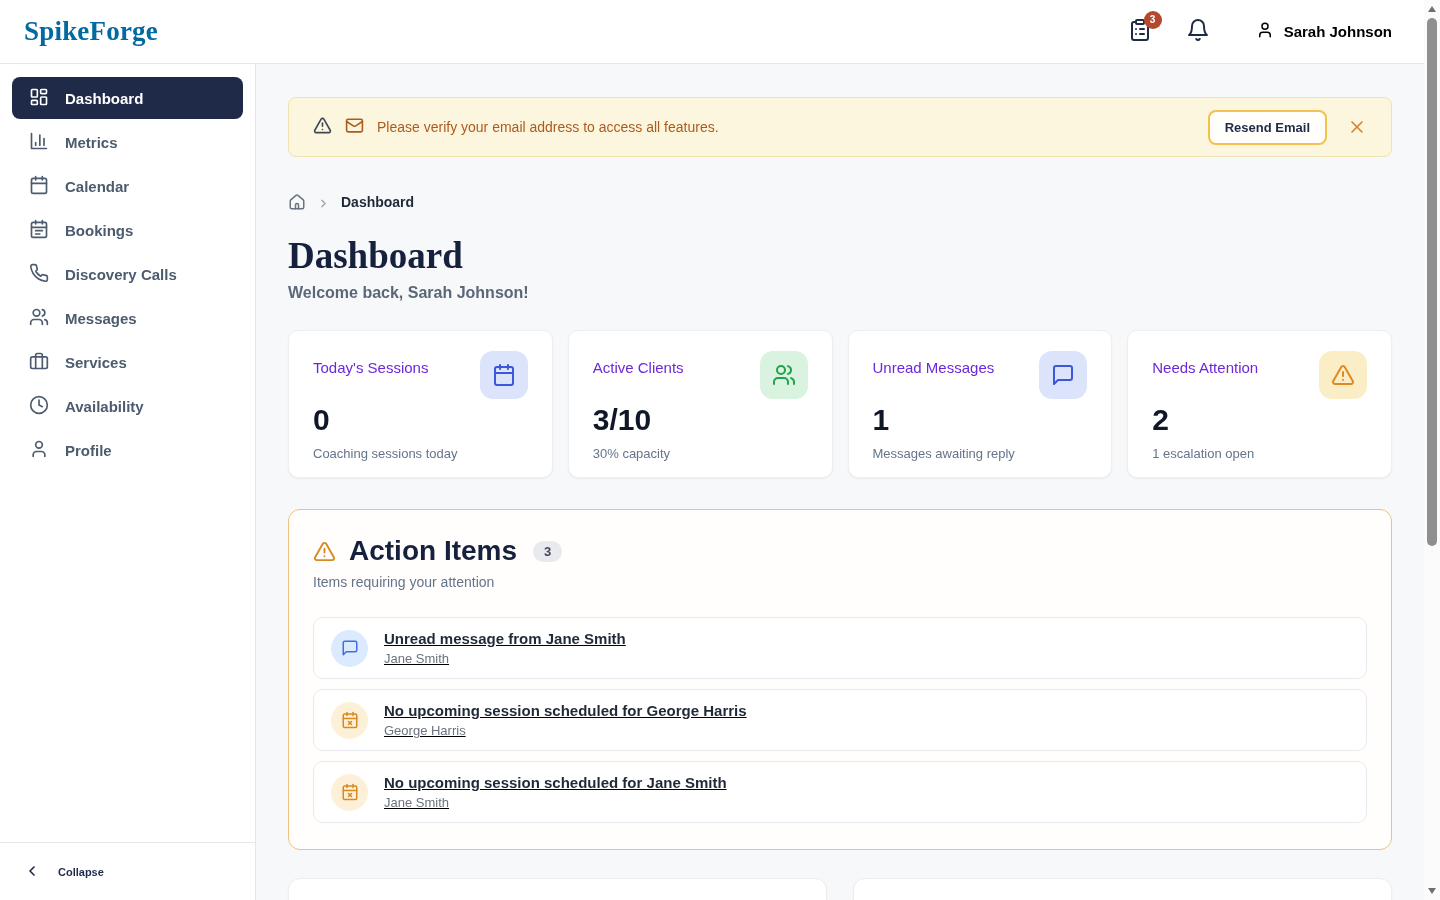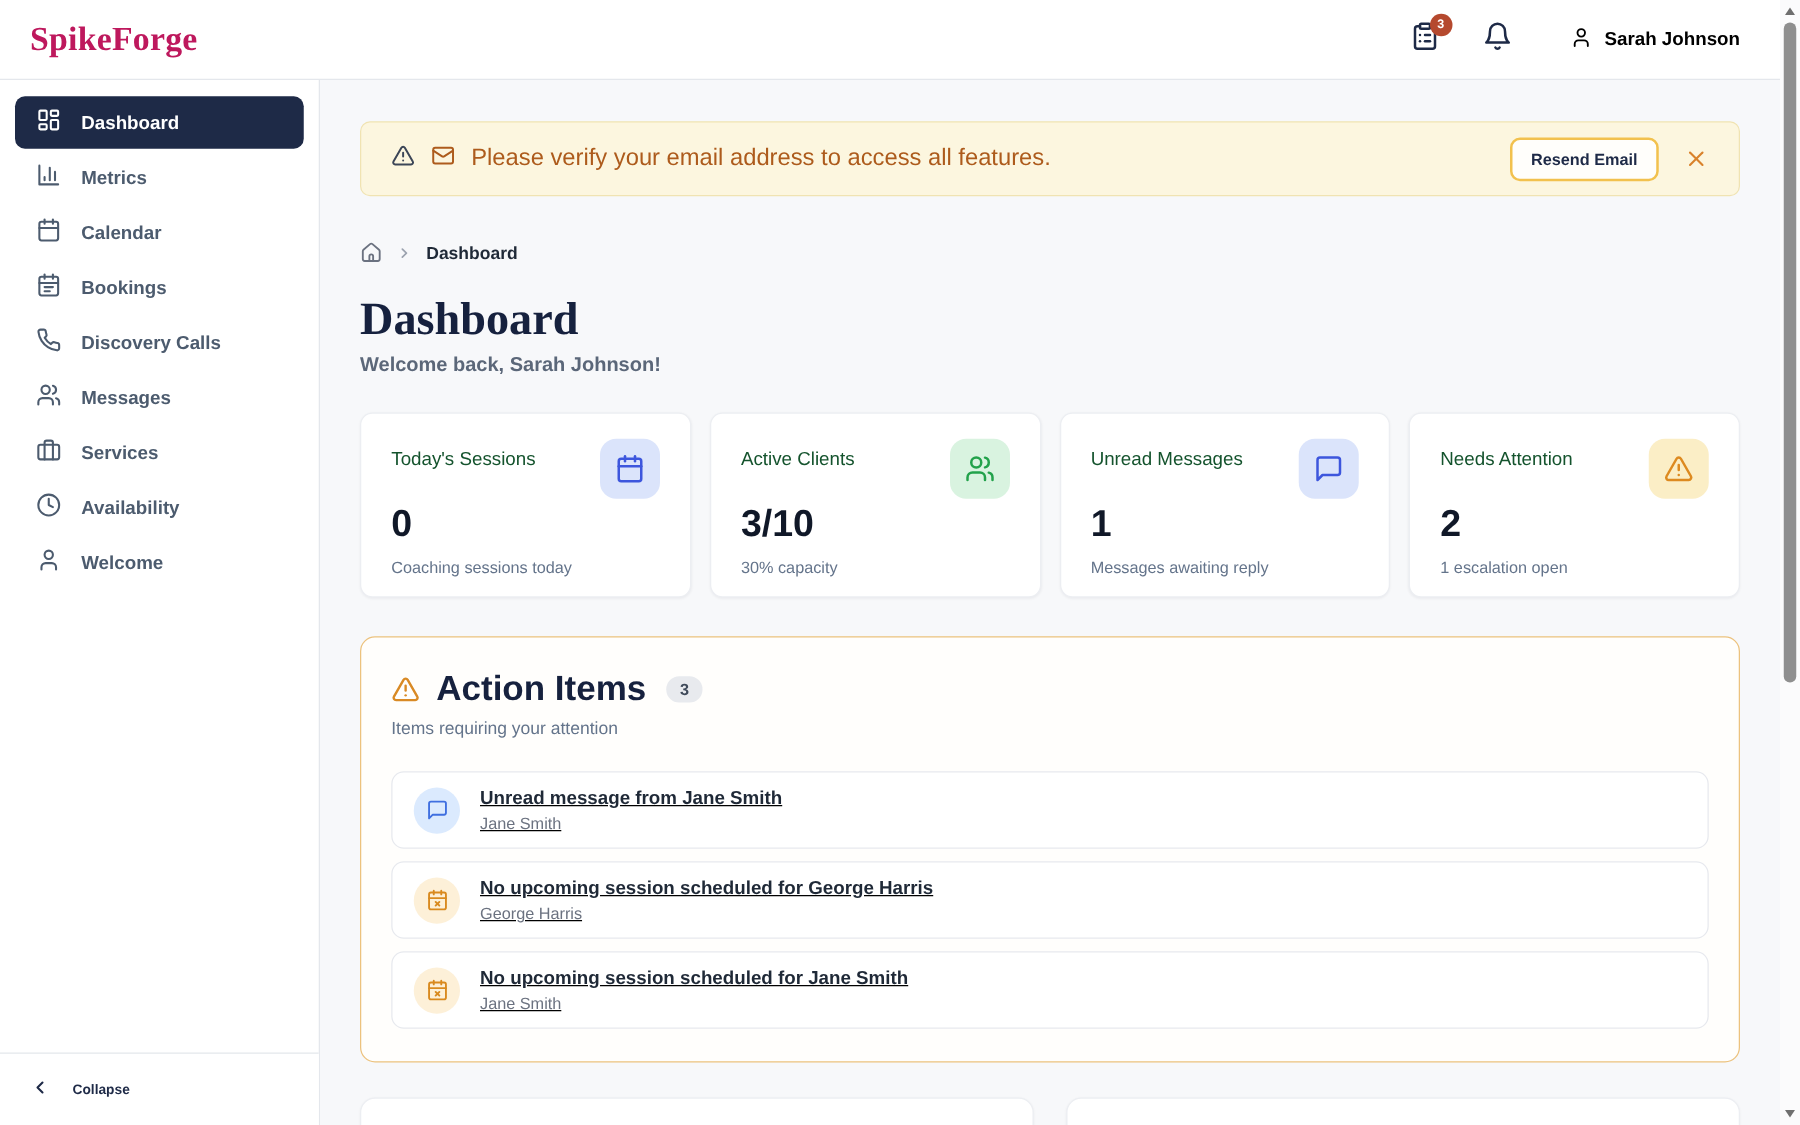--- a/index.html
+++ b/index.html
@@ -5,21 +5,21 @@
   * { margin:0; padding:0; box-sizing:border-box; }
   html,body { width:1440px; height:900px; overflow:hidden; background:#f7f8fa;
               font-family:"Liberation Sans", sans-serif; }
   #app { position:relative; width:1440px; height:900px; }
 
   
   .header { position:absolute; top:0; left:0; width:1440px; height:64px; background:#ffffff;
             border-bottom:1px solid #e4e7ec; display:flex; align-items:center;
             padding:0 48px 0 24px; z-index:10; }
   .logo { font-family:"Liberation Serif", serif; font-weight:bold; font-size:27px;
-          color:#be185d; letter-spacing:.2px; }
+          color:#0369a1; letter-spacing:.2px; }
   .header-right { margin-left:auto; display:flex; align-items:center; gap:30px; }
   .icon-btn { position:relative; width:28px; height:28px; display:flex; align-items:center;
               justify-content:center; color:#1e2a47; cursor:pointer; }
   .icon-btn svg { width:24px; height:24px; }
   .badge { position:absolute; top:-7px; right:-8px; min-width:18px; height:18px; border-radius:50%;
            background:#b5492e; color:#ffffff; font-size:10px; font-weight:bold;
            display:flex; align-items:center; justify-content:center; padding:0 4px; }
   .user-chip { display:flex; align-items:center; gap:10px; color:#000000; font-size:15px;
                font-weight:bold; cursor:pointer; margin-left:14px; }
   .user-chip svg { width:18px; height:18px; }
@@ -38,21 +38,21 @@
                   background:#ffffff; }
   .collapse-row svg { width:16px; height:16px; }
 
   
   .main { position:absolute; top:64px; left:256px; width:1168px; height:836px;
           background:#f7f8fa; padding:33px 32px 0; overflow:hidden; }
 
   
   .banner { display:flex; align-items:center; height:60px; background:#fcf6df;
             border:1px solid #f0e3b2; border-radius:8px; padding:0 24px; }
-  .banner-left { display:flex; align-items:center; gap:13px; color:#ad5b1c; font-size:19px; }
+  .banner-left { display:flex; align-items:center; gap:13px; color:#ad5b1c; font-size:14px; }
   .banner-left svg { width:19px; height:19px; }
   .banner-left .warn { color:#3c4657; }
   .banner-right { margin-left:auto; display:flex; align-items:center; gap:20px; }
   .resend-btn { background:#fffefb; border:2px solid #f2c14e; border-radius:8px;
                 padding:8px 15px; font-size:13px; font-weight:bold; color:#1e2a47; cursor:pointer;
                 font-family:"Liberation Sans", sans-serif; }
   .close-x { color:#d9822b; width:20px; height:20px; cursor:pointer; }
 
   
   .breadcrumb { margin-top:36px; display:flex; align-items:center; gap:11px; }
@@ -63,21 +63,21 @@
   
   .page-title { margin-top:23px; font-family:"Liberation Serif", serif; font-weight:bold;
                 font-size:37px; color:#16213e; }
   .page-subtitle { margin-top:7px; font-size:16px; color:#5b6779;font-weight:bold; }
 
   
   .stats { margin-top:28px; display:grid; grid-template-columns:repeat(4,1fr); gap:15px; }
   .stat-card { background:#ffffff; border:1px solid #eceef2; border-radius:10px; padding:20px 24px;
                height:148px; box-shadow:0 1px 2px rgba(16,24,40,.05); }
   .stat-top { display:flex; justify-content:space-between; align-items:flex-start; }
-  .stat-label { font-size:15px; color:#14532d; padding-top:8px; }
+  .stat-label { font-size:15px; color:#6d28d9; padding-top:8px; }
   .stat-iconbox { width:48px; height:48px; border-radius:13px; display:flex; align-items:center;
                   justify-content:center; flex:none; }
   .stat-iconbox svg { width:24px; height:24px; }
   .ib-blue  { background:#dbe4fb; color:#3d56dd; }
   .ib-green { background:#d9f3e0; color:#22a24b; }
   .ib-amber { background:#fbeec6; color:#dd8a20; }
   .stat-value { margin-top:4px; font-size:30px; font-weight:bold; color:#101828; }
   .stat-caption { margin-top:9px; font-size:13px; color:#64748b; }
 
   
@@ -242,21 +242,21 @@
       </span>
       <span>Availability</span>
     </div>
     <div class="nav-item">
       <span>
         <svg viewBox="0 0 24 24" fill="none" stroke="currentColor" stroke-width="2" stroke-linecap="round" stroke-linejoin="round">
             <path d="M19 21v-2a4 4 0 0 0-4-4H9a4 4 0 0 0-4 4v2"></path>
             <circle cx="12" cy="7" r="4"></circle>
           </svg>
       </span>
-      <span>Welcome</span>
+      <span>Profile</span>
     </div>
 
     <div class="collapse-row">
       <span>
         <svg viewBox="0 0 24 24" fill="none" stroke="currentColor" stroke-width="2.5" stroke-linecap="round" stroke-linejoin="round">
             <path d="m15 18-6-6 6-6"></path>
           </svg>
       </span>
       <span>Collapse</span>
     </div>

